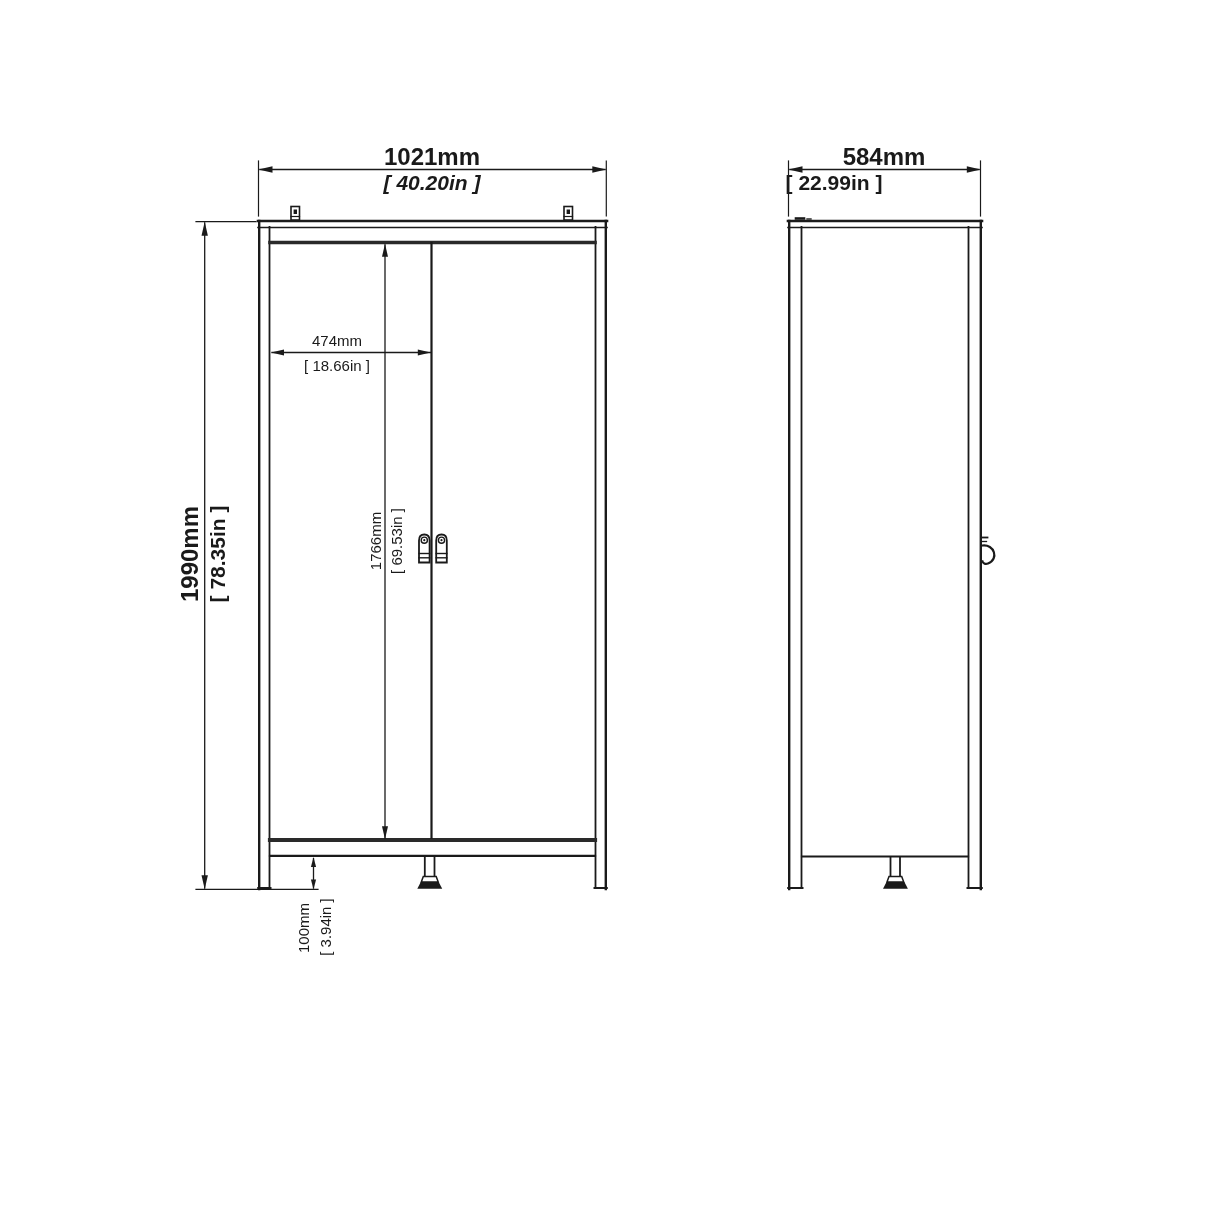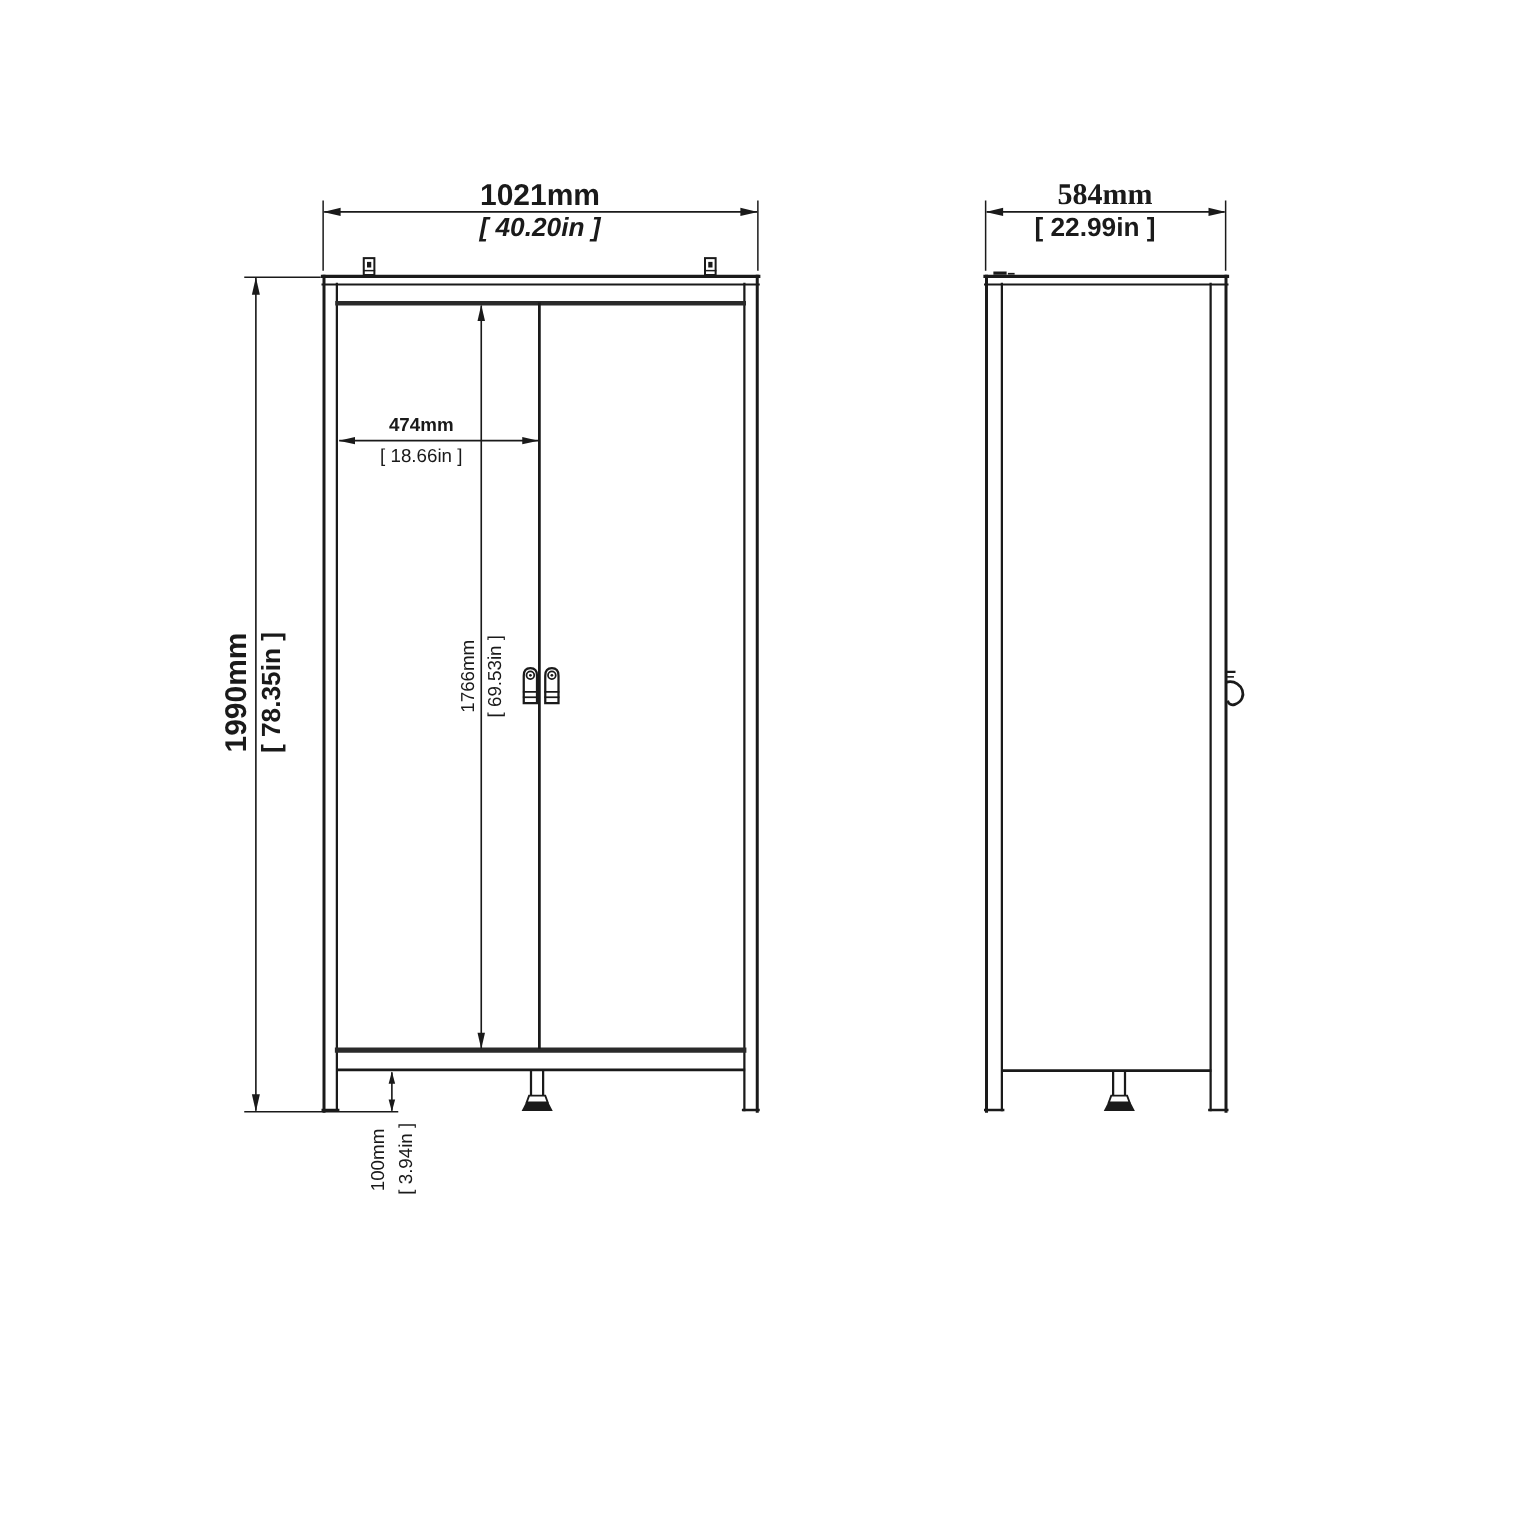--- a/index.html
+++ b/index.html
@@ -154,27 +154,27 @@
         <path d="M788.5,169.5 L802.5,166.2 L802.5,172.8 Z" fill="#1a1a1a" stroke="none"></path>
         <path d="M980.8,169.5 L966.8,166.2 L966.8,172.8 Z" fill="#1a1a1a" stroke="none"></path>
       </g>
 
     </g>
   </svg>
 
   <div class="dim-label lg" style="left:432px;top:157px;">1021mm</div>
   <div class="dim-label lg-in" style="left:432px;top:183px;font-style:italic;">[ 40.20in ]</div>
 
-  <div class="dim-label lg" style="left:884px;top:157px;font-family:Liberation Serif, serif;">584mm</div>
-  <div class="dim-label lg-in" style="left:876px;top:183px;">[ 22.99in ]</div>
+  <div class="dim-label lg" style="left:884px;top:157px;">584mm</div>
+  <div class="dim-label lg-in" style="left:834px;top:183px;">[ 22.99in ]</div>
 
   <div class="dim-label lg rot" style="left:190px;top:554px;">1990mm</div>
   <div class="dim-label lg-in rot" style="left:218px;top:554px;">[ 78.35in ]</div>
 
-  <div class="dim-label sm" style="left:337px;top:340px;font-weight:bold;">474mm</div>
+  <div class="dim-label sm" style="left:337px;top:340px;">474mm</div>
   <div class="dim-label sm" style="left:337px;top:365px;text-align:center;">[ 18.66in ]</div>
 
   <div class="dim-label sm rot" style="left:375px;top:541px;">1766mm</div>
   <div class="dim-label sm rot" style="left:396px;top:541px;">[ 69.53in ]</div>
 
   <div class="dim-label sm rot" style="left:303px;top:928px;">100mm</div>
   <div class="dim-label sm rot" style="left:325px;top:927px;">[ 3.94in ]</div>
 
 </div>
 

